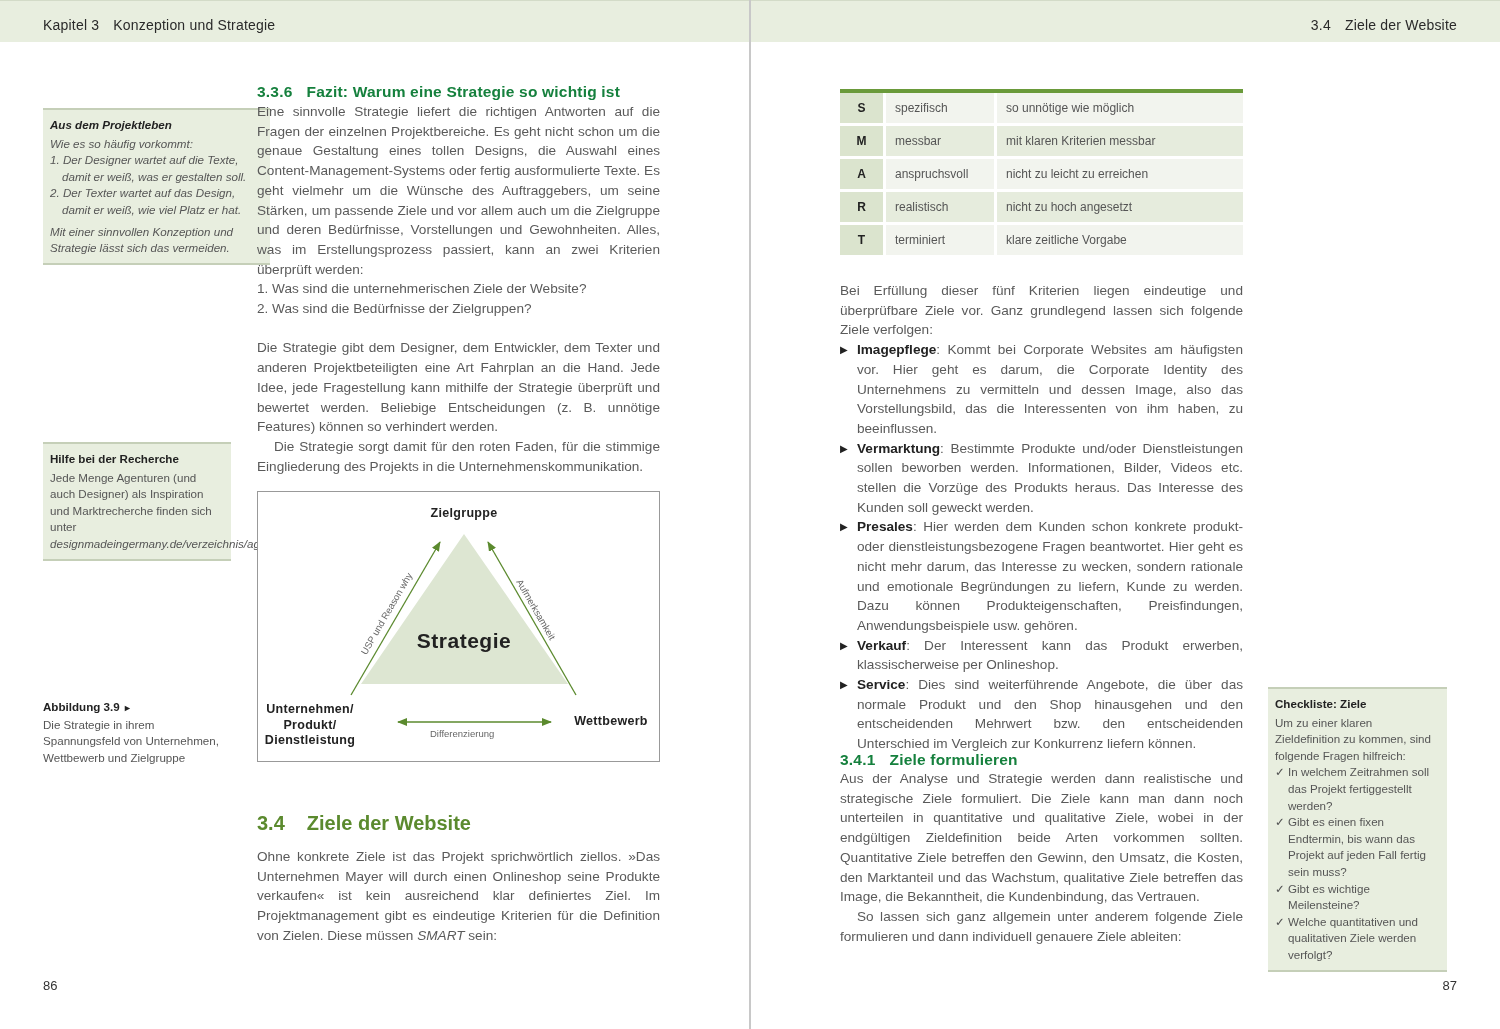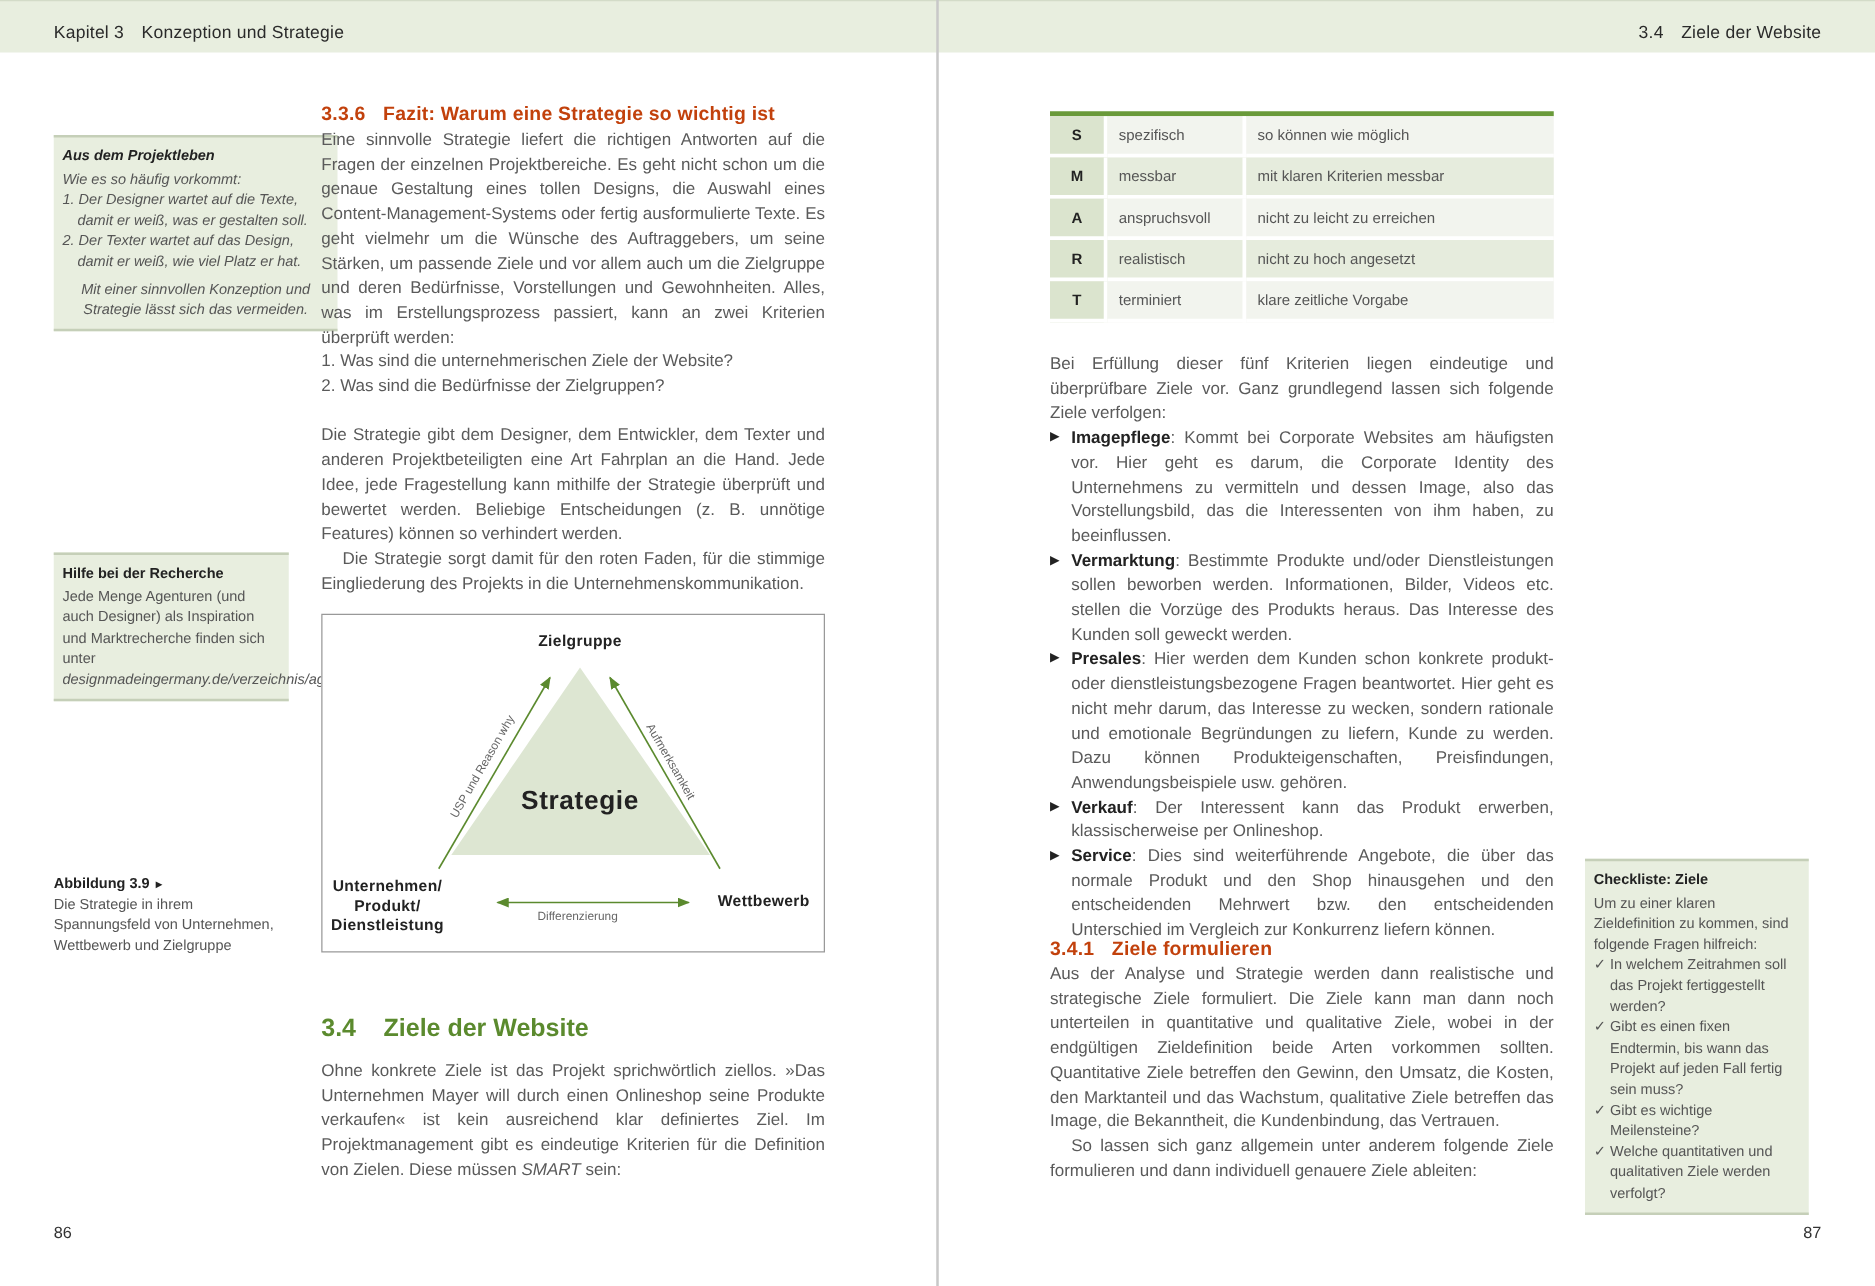--- a/index.html
+++ b/index.html
@@ -9,30 +9,30 @@
   .page.left { left: 0; }
   .page.right { left: 750px; width: 750px; }
   .spine { position: absolute; left: 749px; top: 0; width: 2px; height: 1029px; background: #c8c8c8; z-index: 5; }
   .header-band { position: absolute; top: 0; left: 0; right: 0; height: 42px; background: #e8eedf; border-top: 1px solid #d3dbc8; }
   .header-text { position: absolute; top: 16px; font-size: 14px; color: #2a2a2a; letter-spacing: 0.2px; }
   .header-text .num { margin-right: 14px; }
   .page.left .header-text { left: 43px; }
   .page.right .header-text { right: 43px; }
 
   .body-text { font-size: 13.6px; line-height: 19.7px; color: #5a5a5a; text-align: justify; }
-  .h3 { font-size: 15.5px; font-weight: bold; color: #c2410c; letter-spacing: 0.2px; }
+  .h3 { font-size: 15.5px; font-weight: bold; color: #15803d; letter-spacing: 0.2px; }
   .h3 .num { margin-right: 14px; }
   .h2 { font-size: 20px; font-weight: bold; color: #5b8a2e; }
   .h2 .num { margin-right: 22px; }
 
   .marginbox { position: absolute; background: #e8eedf; border-top: 2px solid #c5cfb8; border-bottom: 2px solid #c5cfb8; padding: 7px 7px 6px 7px; font-size: 11.6px; line-height: 16.6px; color: #555; }
   .marginbox .title { font-weight: bold; color: #222; font-size: 11.6px; margin-bottom: 2px; }
   .marginbox ol { list-style: none; }
   .marginbox ol li { padding-left: 12px; text-indent: -12px; }
-  .marginbox .after { margin-top: 5px; text-align: center; }
+  .marginbox .after { margin-top: 5px; }
   .marginbox ul.check { list-style: none; }
   .marginbox ul.check li { padding-left: 13px; position: relative; }
   .marginbox ul.check li .ck { position: absolute; left: 0; top: 0; color: #555; }
 
   .caption { position: absolute; font-size: 11.6px; line-height: 16.6px; color: #555; }
   .caption .ctitle { font-weight: bold; color: #222; }
 
   .numlist { list-style: none; }
   .numlist li { padding-left: 16px; text-indent: -16px; }
 
@@ -177,21 +177,21 @@
   </div>
 
   <div class="pagenum" style="right:43px;text-align:right;">87</div>
 </div>
 
 <table class="smart">
   <tbody>
     <tr>
         <td class="letter">S</td>
         <td class="word">spezifisch</td>
-        <td class="desc">so können wie möglich</td>
+        <td class="desc">so unnötige wie möglich</td>
       </tr>
     <tr>
         <td class="letter">M</td>
         <td class="word">messbar</td>
         <td class="desc">mit klaren Kriterien messbar</td>
       </tr>
     <tr>
         <td class="letter">A</td>
         <td class="word">anspruchsvoll</td>
         <td class="desc">nicht zu leicht zu erreichen</td>

